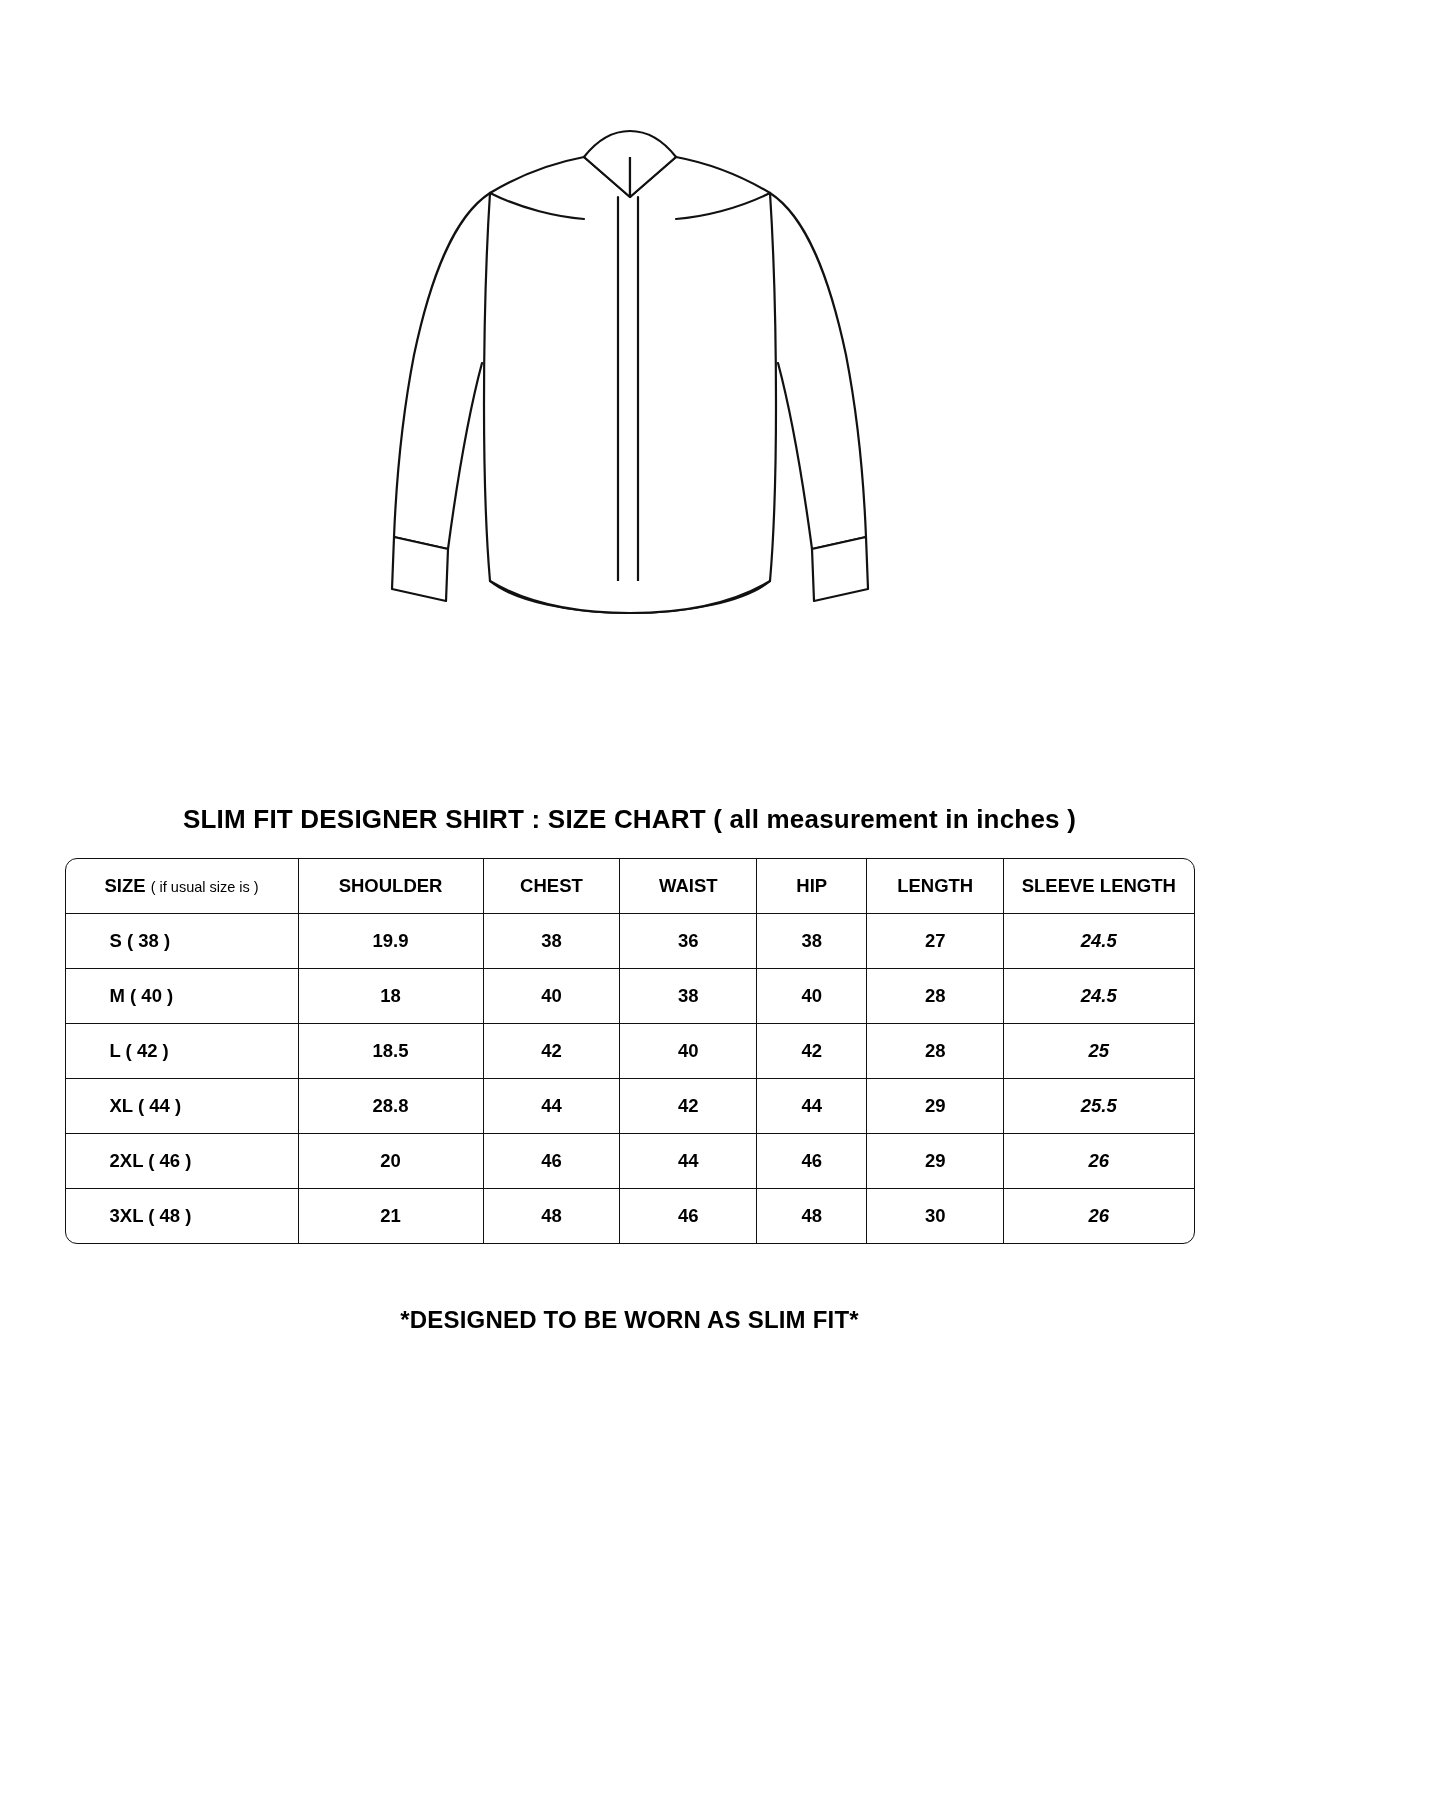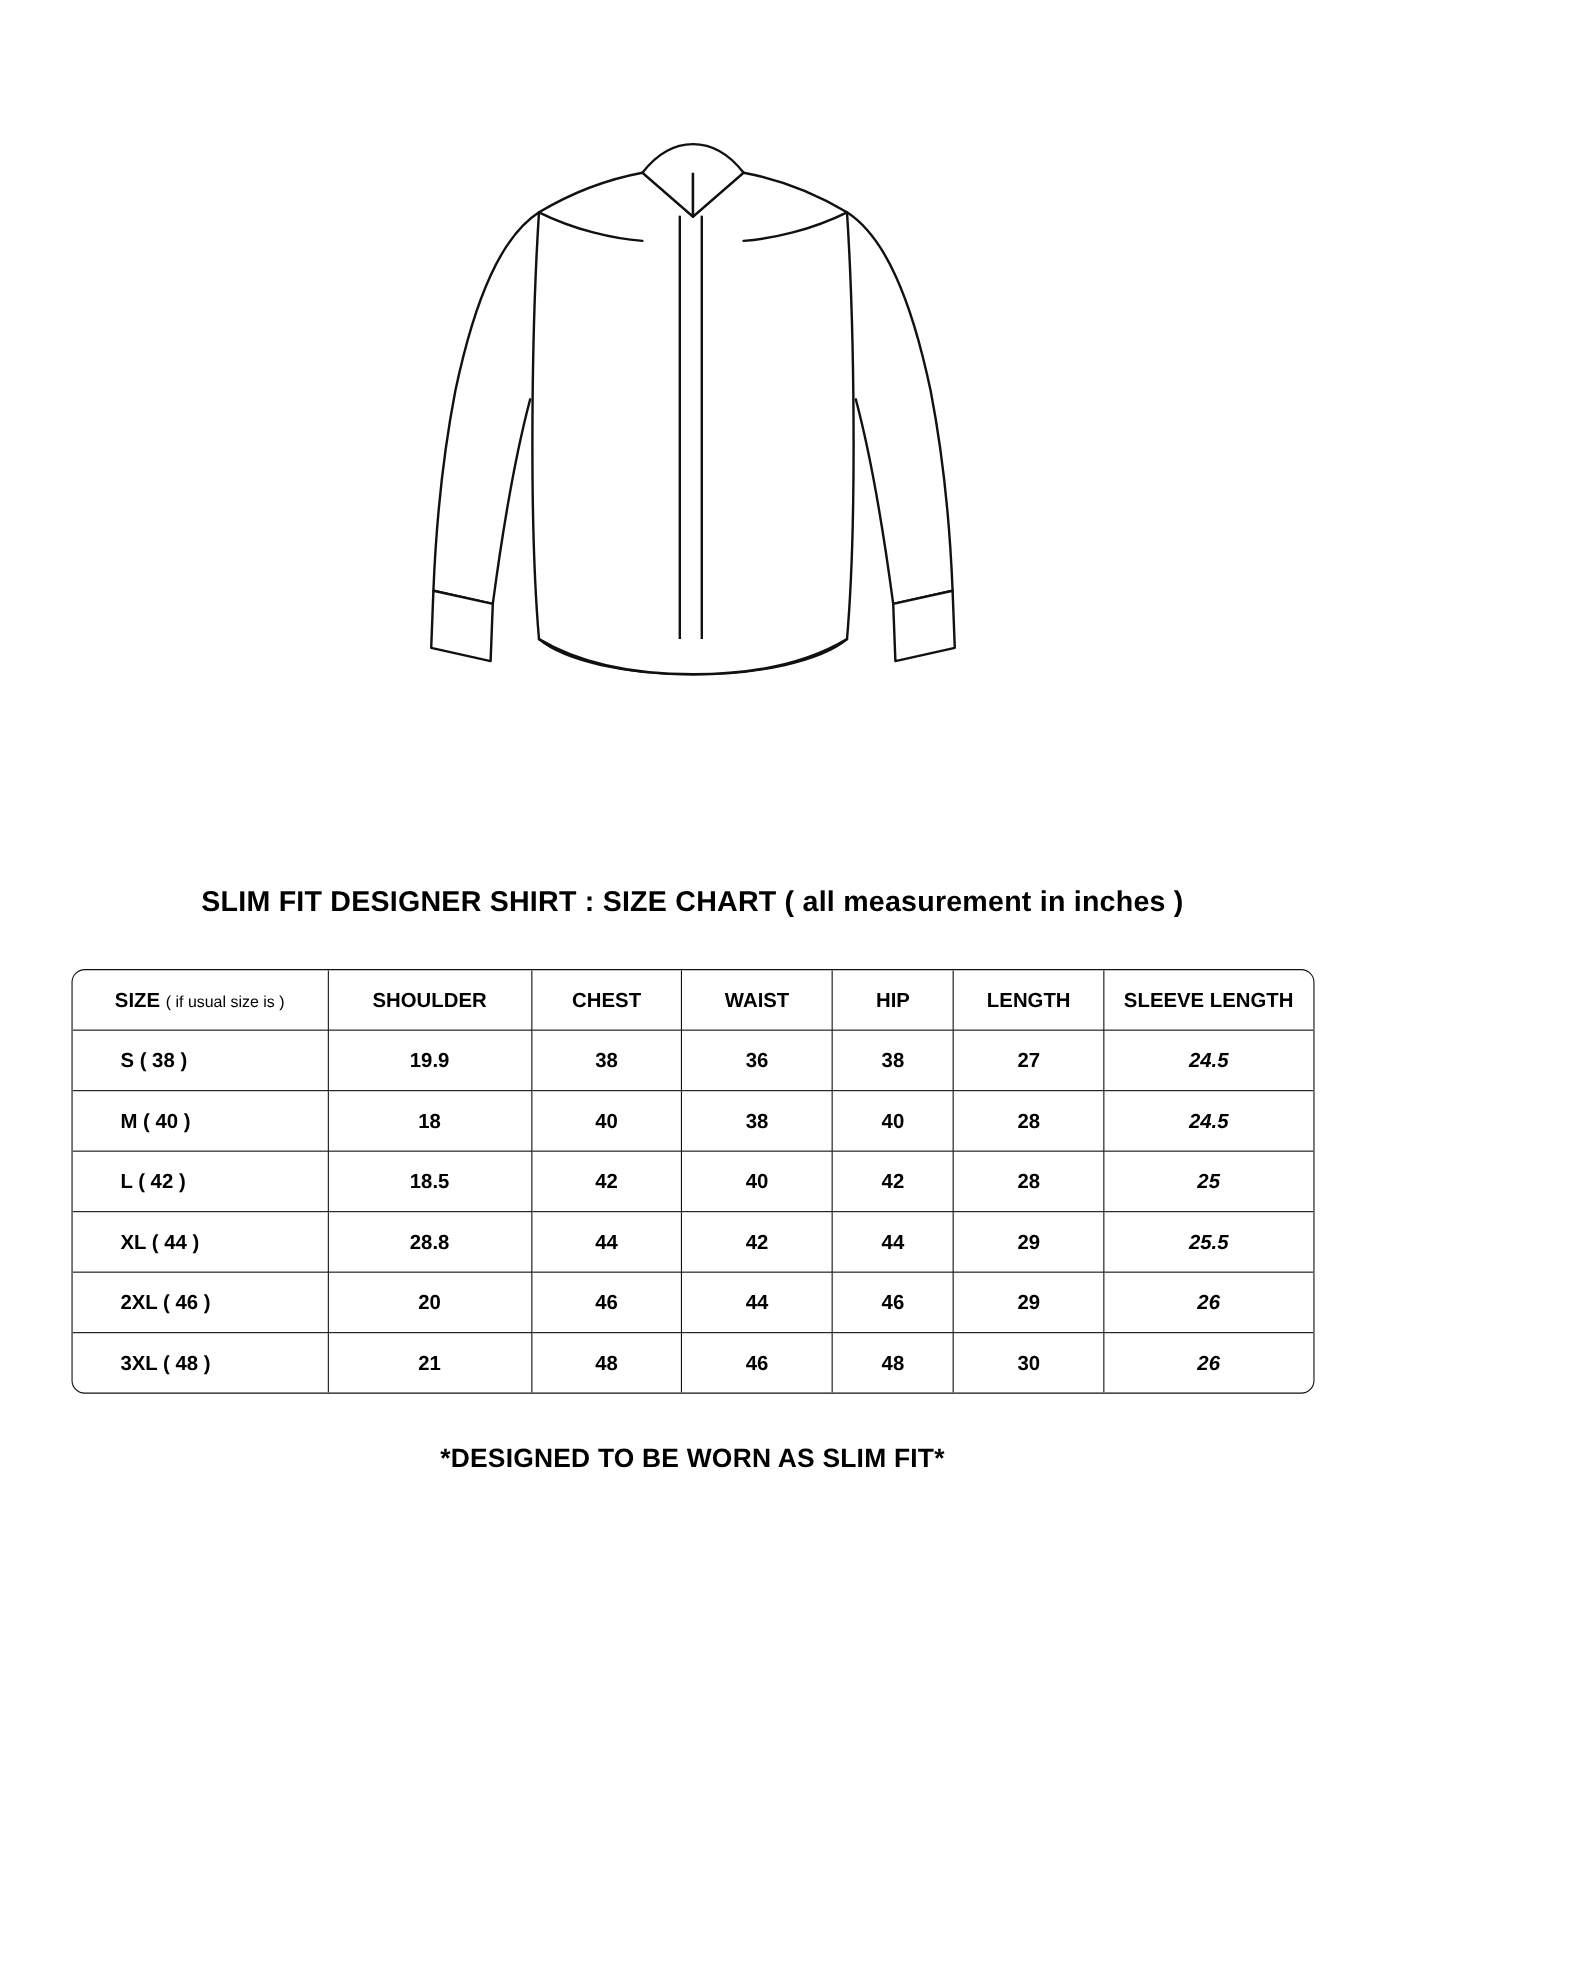--- a/index.html
+++ b/index.html
@@ -41,21 +41,21 @@
     text-align: center;
     font-size: 26px;
     font-weight: bold;
     letter-spacing: 0.2px;
     margin-top: 44px;
     color: #000;
   }
 
   
   .table-wrap {
-    margin: 46px auto 0 auto;
+    margin: 23px auto 0 auto;
     width: 1130px;
   }
   table.size-chart {
     border-collapse: collapse;
     width: 100%;
     table-layout: fixed;
     border: 1.6px solid #111;
     border-radius: 10px;
   }
   table.size-chart thead th {
@@ -104,21 +104,21 @@
   }
   .table-outer table.size-chart {
     border: none;
   }
 
   
   .footer-note {
     text-align: center;
     font-size: 24px;
     font-weight: bold;
-    margin-top: 46px;
+    margin-top: 62px;
     color: #000;
     letter-spacing: 0.2px;
   }
 </style>
 </head>
 <body>
 
 <div class="page">
 
   <div class="illustration">

